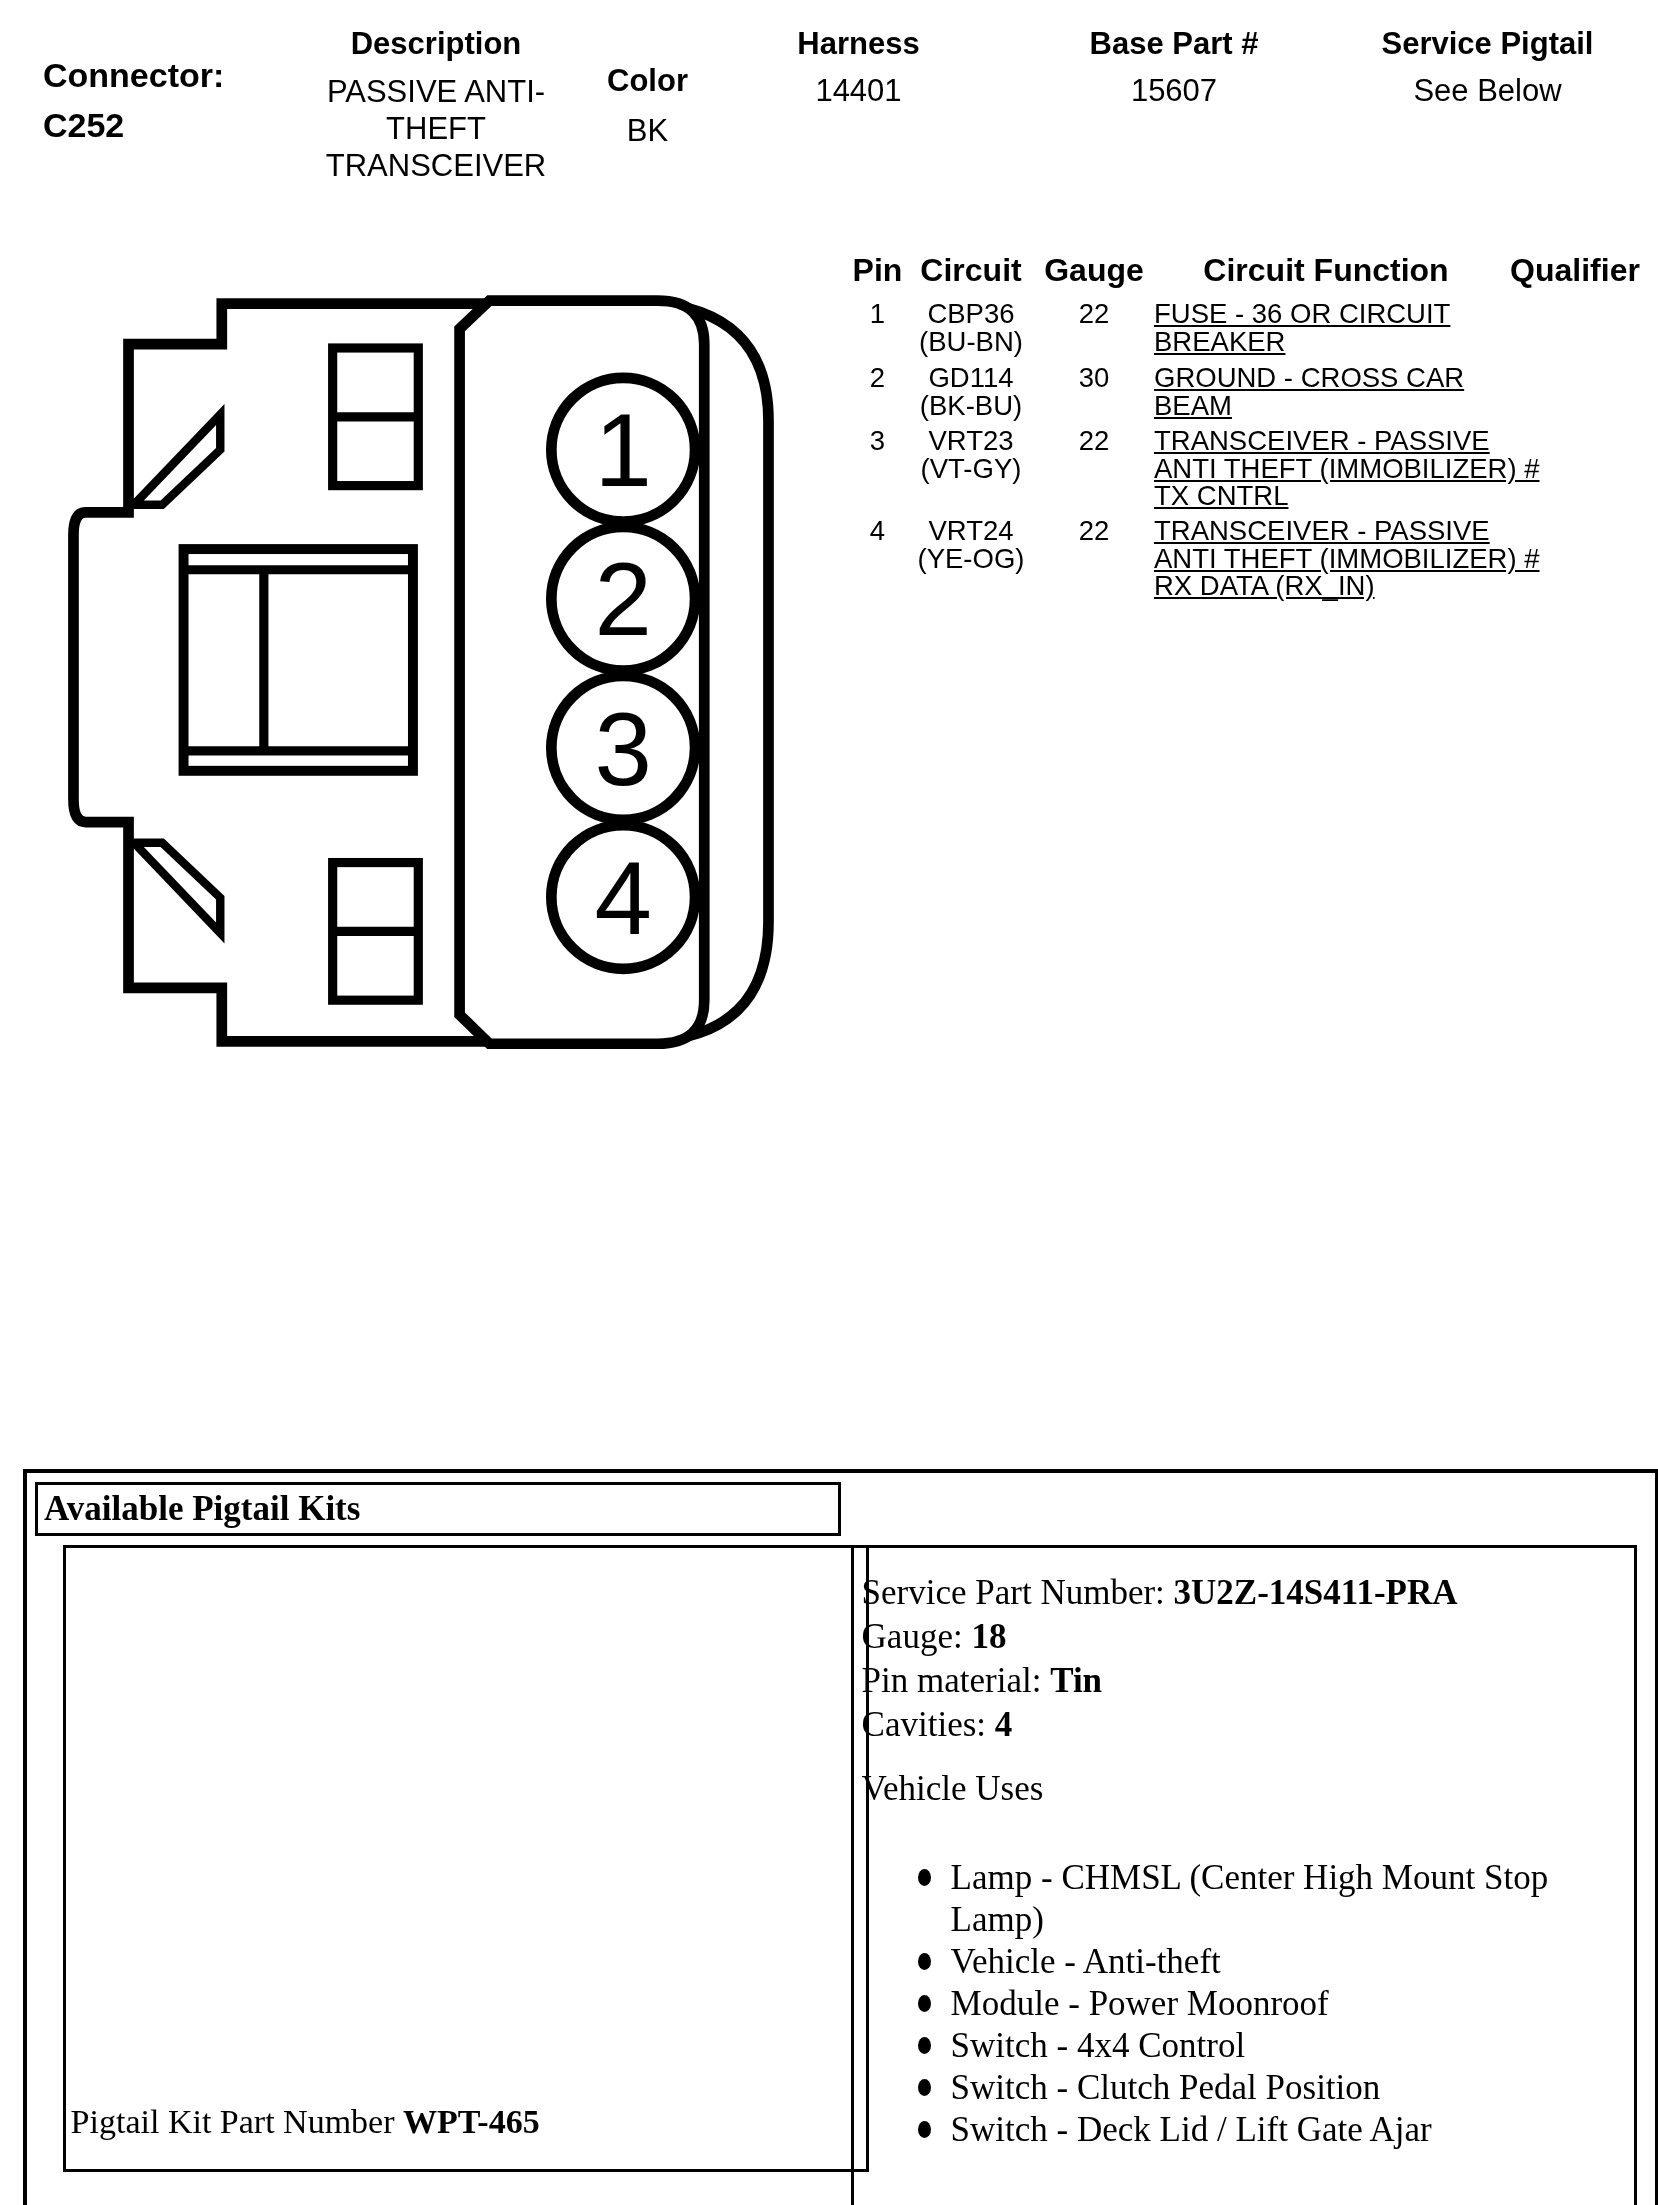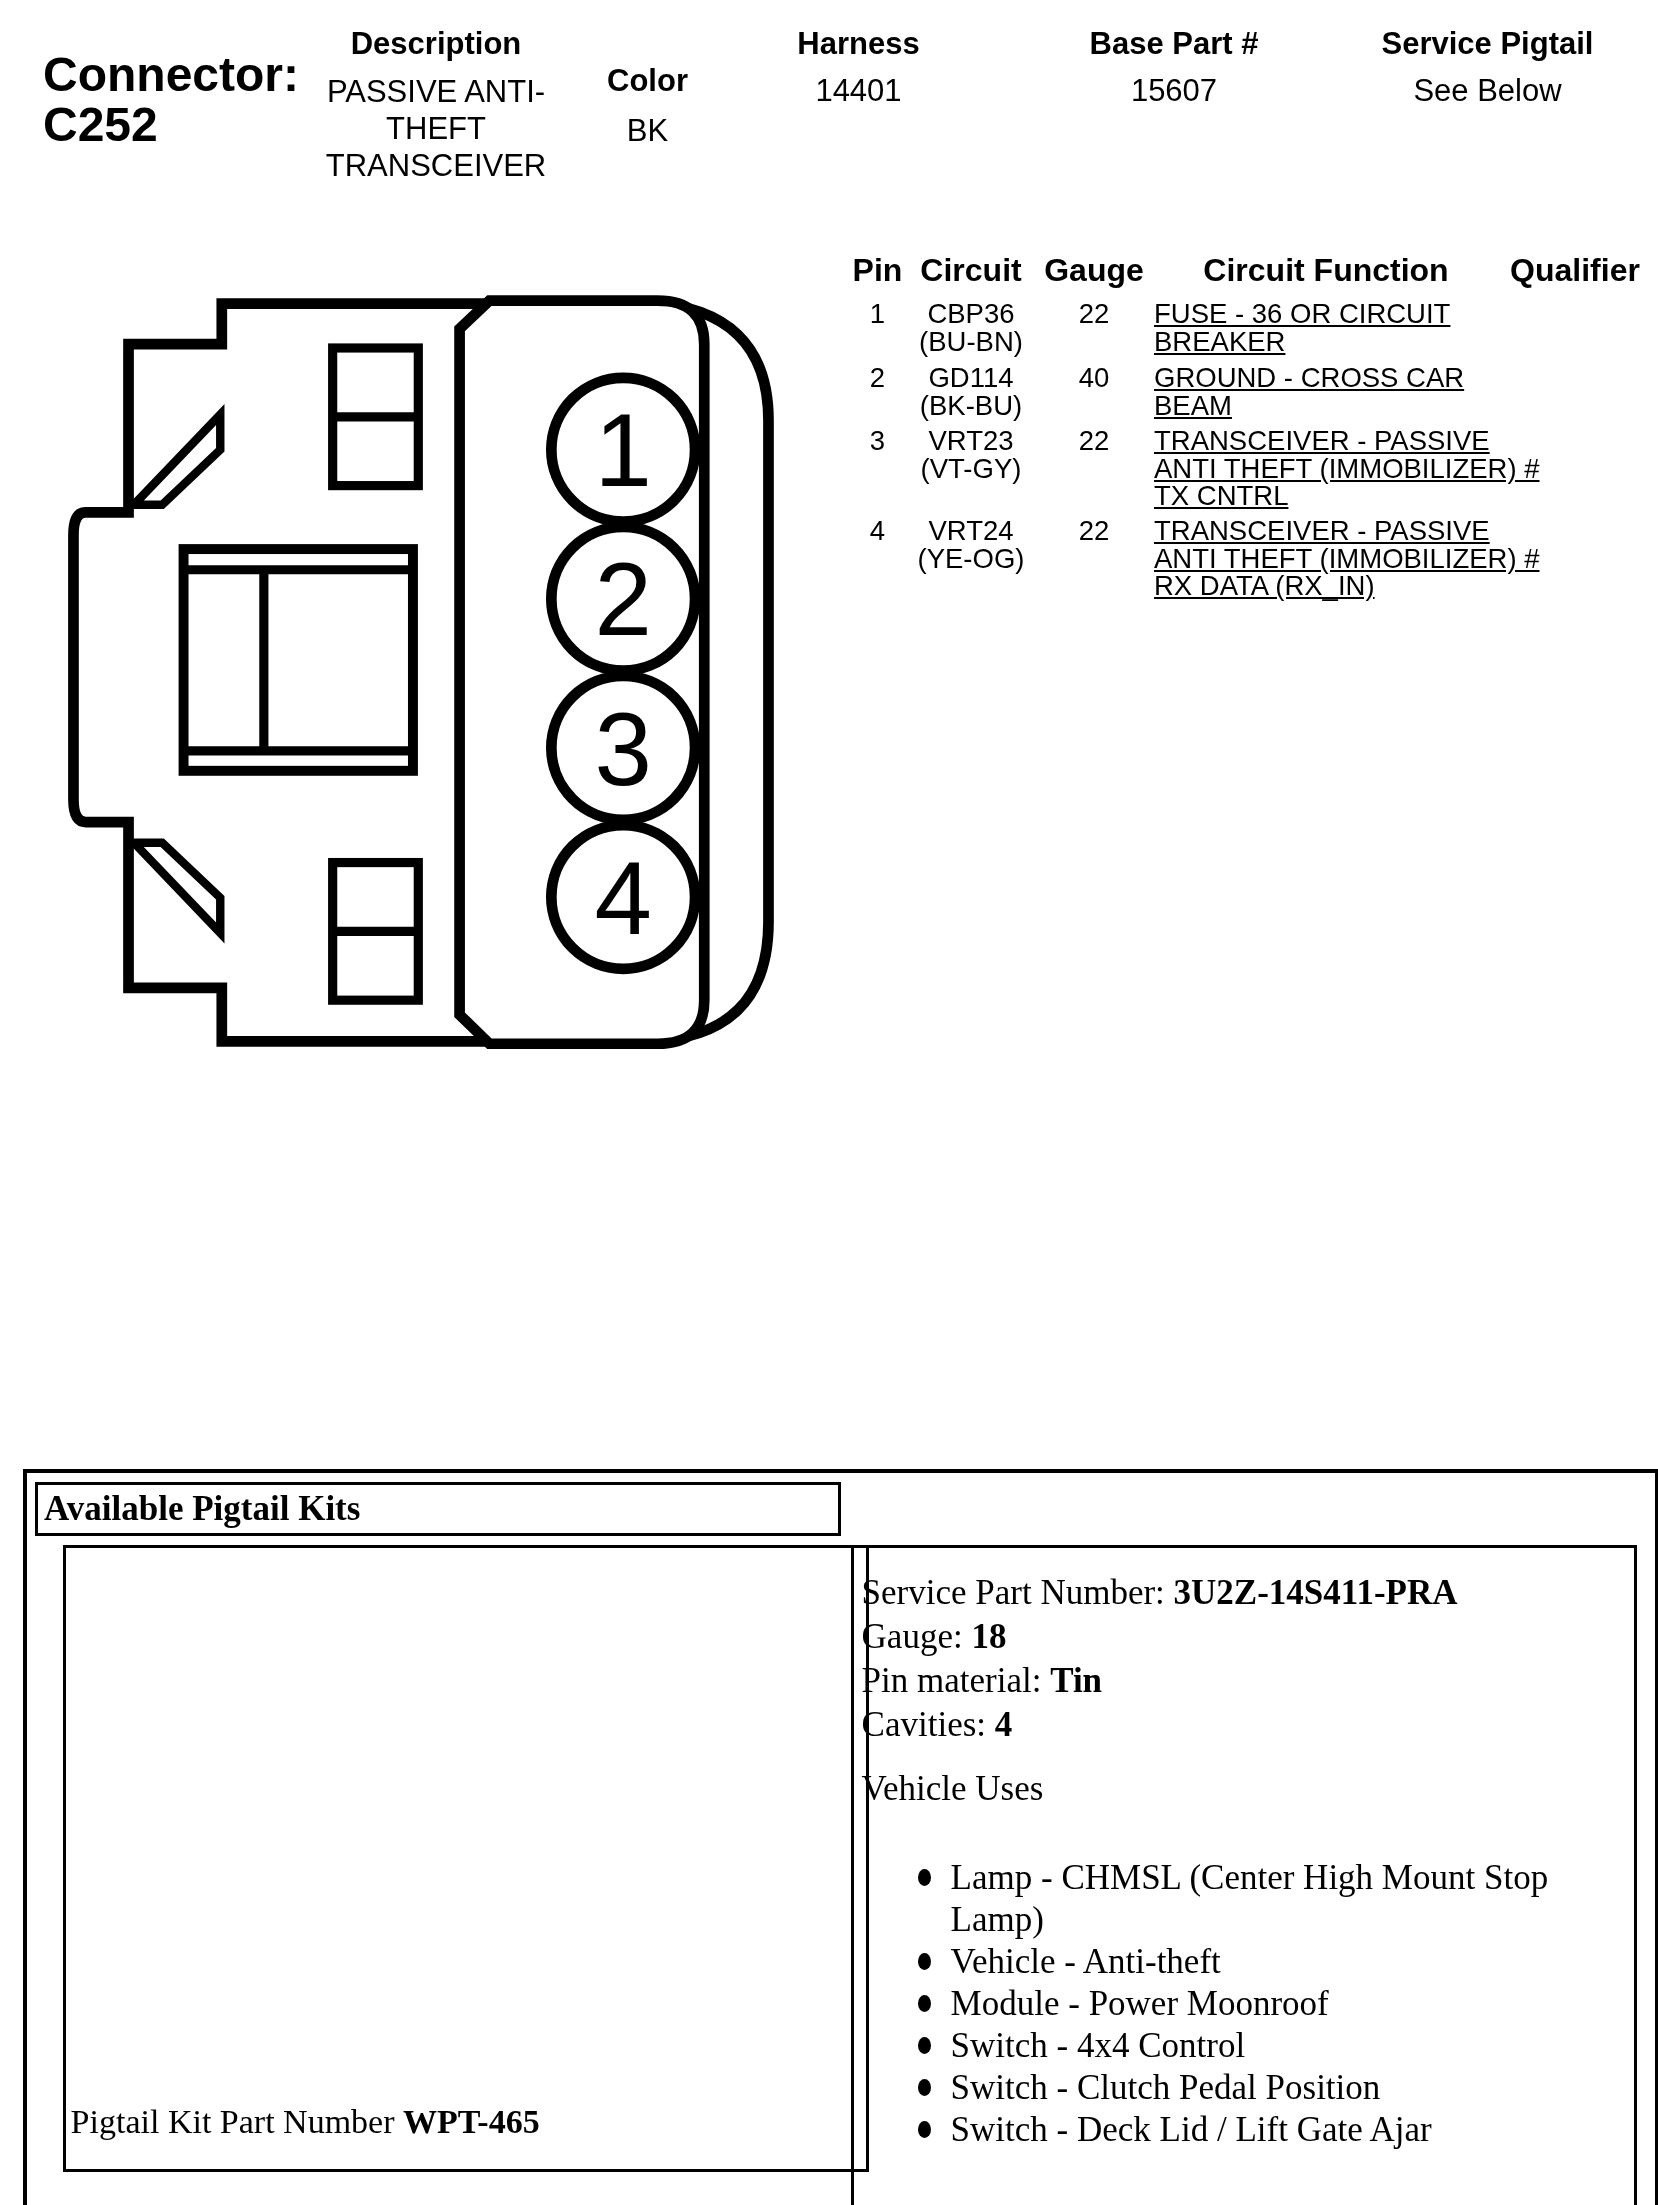--- a/index.html
+++ b/index.html
@@ -6,21 +6,21 @@
   body{
     width:1658px;height:2205px;
     background:#ffffff;color:#000000;
     position:relative;overflow:hidden;
     font-family:"Liberation Sans",sans-serif;
   }
   .abs{position:absolute;}
   
   .connector-title{
     left:43px;top:50px;width:275px;
-    font-size:48px;font-weight:bold;line-height:50px;
+    font-size:34px;font-weight:bold;line-height:50px;
     letter-spacing:0px;
   }
   .hdr-col{text-align:center;}
   .hdr-label{font-size:31px;font-weight:bold;line-height:35px;}
   .hdr-value{font-size:31px;line-height:37px;white-space:pre-line;}
   .col-desc{left:283px;top:26px;width:306px;}
   .col-desc .hdr-value{margin-top:12.2px;}
   .col-color{left:571px;top:63px;width:153px;}
   .col-color .hdr-value{margin-top:13.8px;}
   .col-harness{left:734px;top:26px;width:249px;}
@@ -127,21 +127,21 @@
 (BU-BN)</span>
   <span class="pr-cell pr-gauge">22</span>
   <span class="pr-cell pr-func">FUSE - 36 OR CIRCUIT
 BREAKER</span>
   <span class="pr-cell pr-qual"></span>
 </div>
 <div class="abs pin-row row-2">
   <span class="pr-cell pr-pin">2</span>
   <span class="pr-cell pr-circuit">GD114
 (BK-BU)</span>
-  <span class="pr-cell pr-gauge">40</span>
+  <span class="pr-cell pr-gauge">30</span>
   <span class="pr-cell pr-func">GROUND - CROSS CAR
 BEAM</span>
   <span class="pr-cell pr-qual"></span>
 </div>
 <div class="abs pin-row row-3">
   <span class="pr-cell pr-pin">3</span>
   <span class="pr-cell pr-circuit">VRT23
 (VT-GY)</span>
   <span class="pr-cell pr-gauge">22</span>
   <span class="pr-cell pr-func">TRANSCEIVER - PASSIVE

